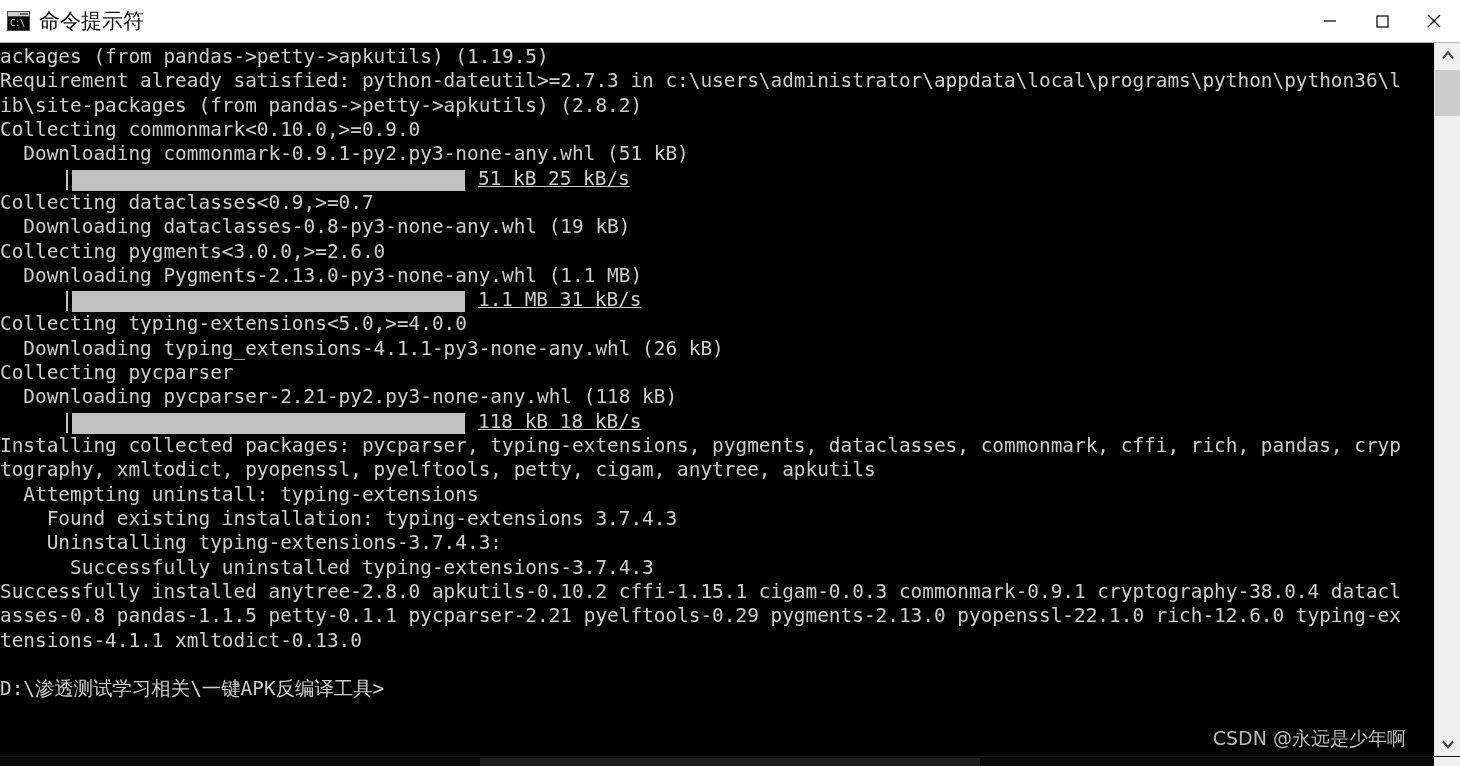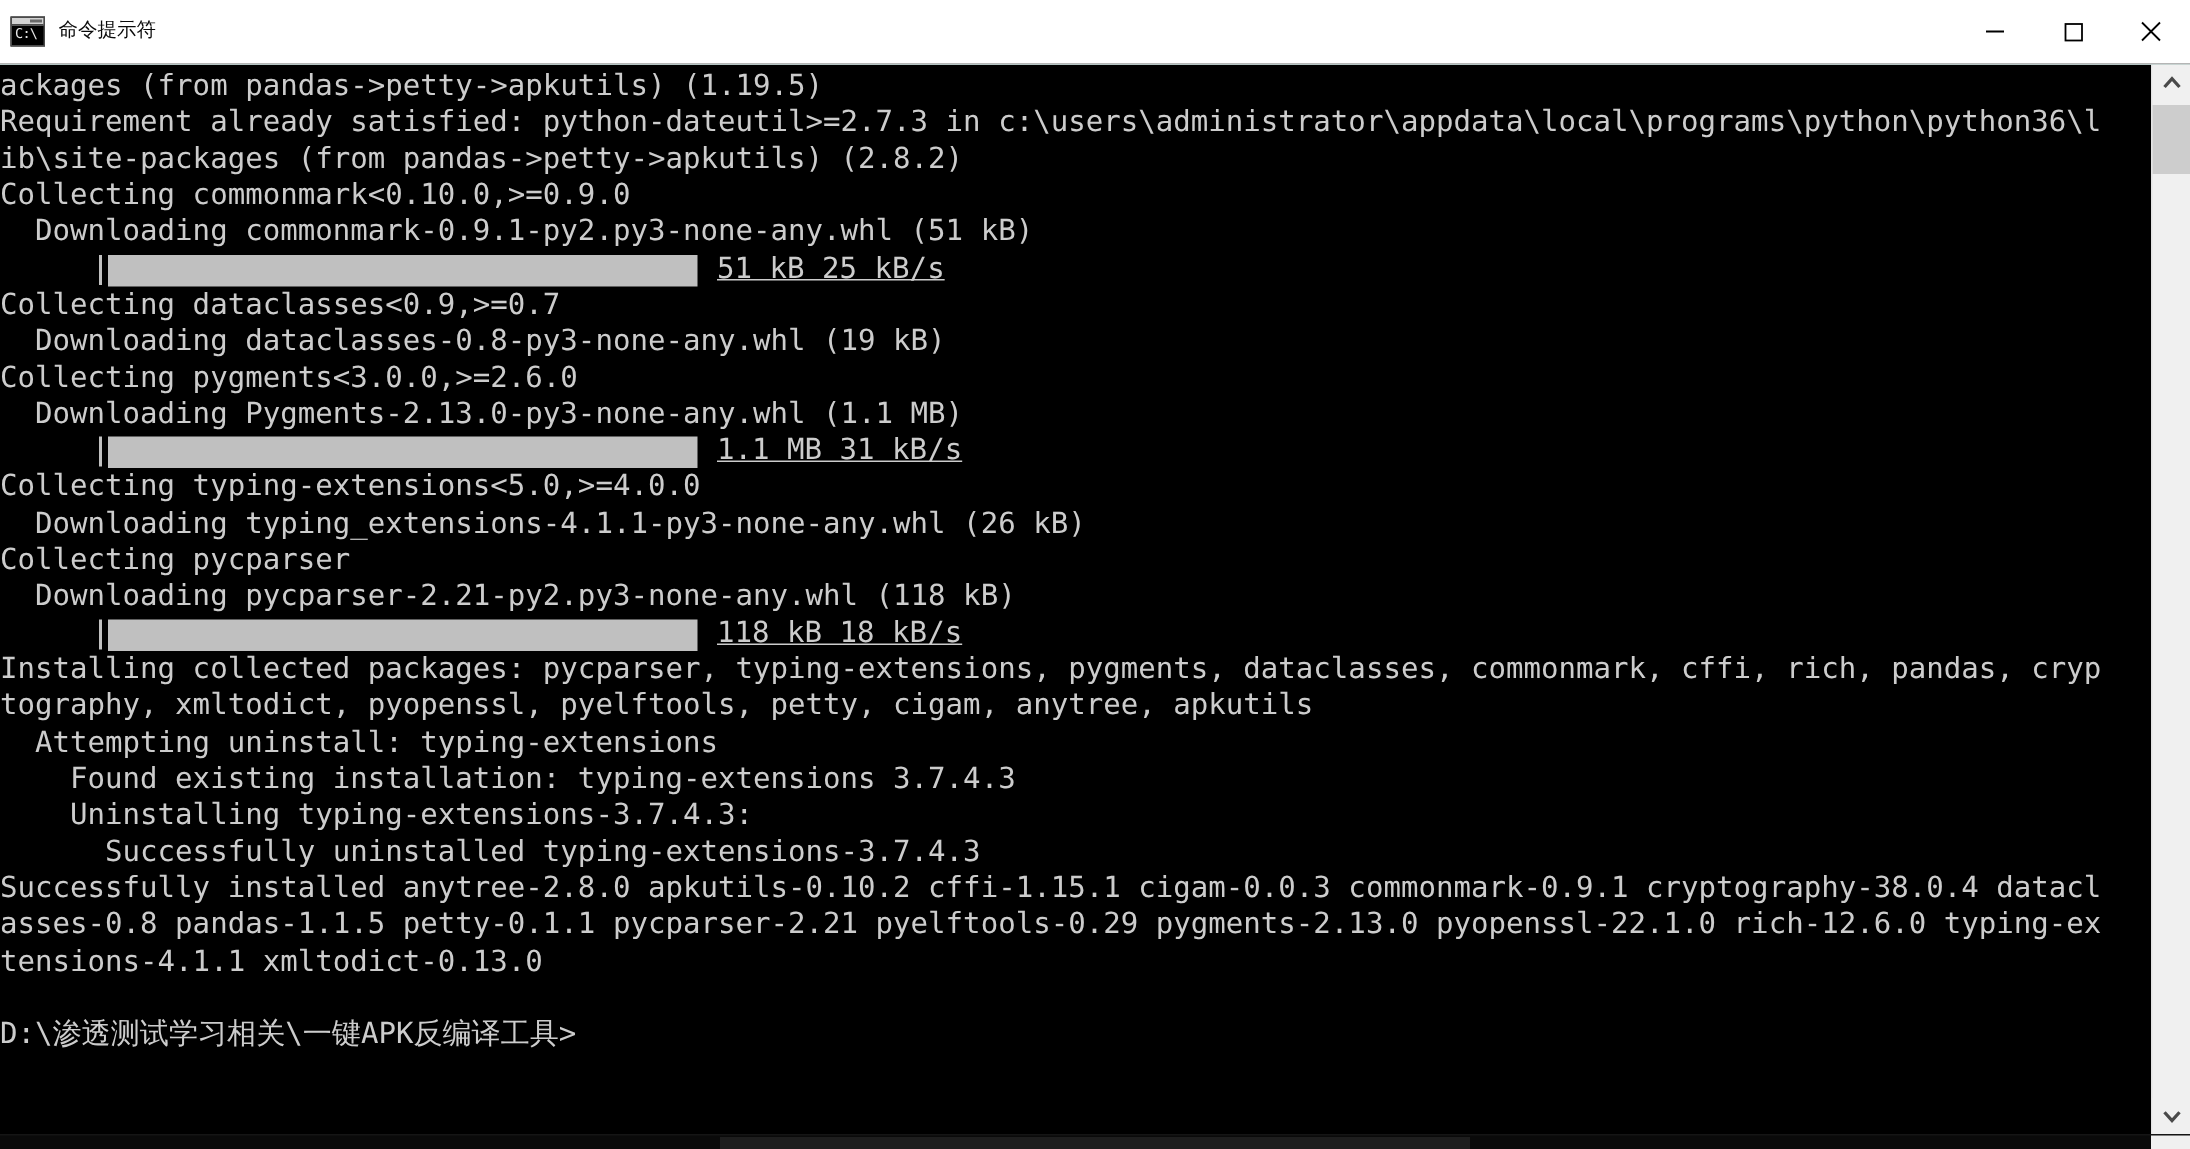--- a/index.html
+++ b/index.html
@@ -62,38 +62,38 @@
     position: absolute;
     left: 2px; top: 6px;
     color: #e8e8e8;
     font-size: 9px;
     line-height: 11px;
     font-family: "DejaVu Sans Mono", monospace;
     letter-spacing: -0.5px;
   }
   .title-text {
     font-family: "DejaVu Sans", sans-serif;
-    font-size: 13px;
+    font-size: 21px;
     color: #0a0a0a;
     white-space: nowrap;
     line-height: 20px;
   }
   .win-buttons { display: flex; flex: 0 0 auto; height: 43px; }
   .win-btn {
     width: 52px; height: 43px;
     display: flex; align-items: center; justify-content: center;
     background: transparent;
   }
   .win-btn svg { display: block; }
 
   
   .console-area {
     position: relative;
     flex: 1 1 auto;
-    background: #14b8a6;
+    background: #ef4444;
     display: flex;
     overflow: hidden;
   }
   .console {
     position: relative;
     flex: 1 1 auto;
     background: #000000;
     overflow: hidden;
     padding: 0;
   }
@@ -219,20 +219,21 @@
           <line x1="5" y1="5" x2="17" y2="17" stroke="#000" stroke-width="1.2"></line>
           <line x1="17" y1="5" x2="5" y2="17" stroke="#000" stroke-width="1.2"></line>
         </svg>
       </div>
     </div>
   </div>
 
   <div class="console-area">
     <div class="console">
       <div class="lines" id="console-lines"><div class="line">ackages (from pandas-&gt;petty-&gt;apkutils) (1.19.5)</div><div class="line">Requirement already satisfied: python-dateutil&gt;=2.7.3 in c:\users\administrator\appdata\local\programs\python\python36\l</div><div class="line">ib\site-packages (from pandas-&gt;petty-&gt;apkutils) (2.8.2)</div><div class="line">Collecting commonmark&lt;0.10.0,&gt;=0.9.0</div><div class="line">  Downloading commonmark-0.9.1-py2.py3-none-any.whl (51 kB)</div><div class="pbline"><div class="pb-tick"></div><div class="pb-fill" style="left: 72px; width: 393px; background: rgb(192, 192, 192);"></div><div class="pb-text" style="left: 478px;">51 kB 25 kB/s</div></div><div class="line">Collecting dataclasses&lt;0.9,&gt;=0.7</div><div class="line">  Downloading dataclasses-0.8-py3-none-any.whl (19 kB)</div><div class="line">Collecting pygments&lt;3.0.0,&gt;=2.6.0</div><div class="line">  Downloading Pygments-2.13.0-py3-none-any.whl (1.1 MB)</div><div class="pbline"><div class="pb-tick"></div><div class="pb-fill" style="left: 72px; width: 393px; background: rgb(192, 192, 192);"></div><div class="pb-text" style="left: 478px;">1.1 MB 31 kB/s</div></div><div class="line">Collecting typing-extensions&lt;5.0,&gt;=4.0.0</div><div class="line">  Downloading typing_extensions-4.1.1-py3-none-any.whl (26 kB)</div><div class="line">Collecting pycparser</div><div class="line">  Downloading pycparser-2.21-py2.py3-none-any.whl (118 kB)</div><div class="pbline"><div class="pb-tick"></div><div class="pb-fill" style="left: 72px; width: 393px; background: rgb(192, 192, 192);"></div><div class="pb-text" style="left: 478px;">118 kB 18 kB/s</div></div><div class="line">Installing collected packages: pycparser, typing-extensions, pygments, dataclasses, commonmark, cffi, rich, pandas, cryp</div><div class="line">tography, xmltodict, pyopenssl, pyelftools, petty, cigam, anytree, apkutils</div><div class="line">  Attempting uninstall: typing-extensions</div><div class="line">    Found existing installation: typing-extensions 3.7.4.3</div><div class="line">    Uninstalling typing-extensions-3.7.4.3:</div><div class="line">      Successfully uninstalled typing-extensions-3.7.4.3</div><div class="line">Successfully installed anytree-2.8.0 apkutils-0.10.2 cffi-1.15.1 cigam-0.0.3 commonmark-0.9.1 cryptography-38.0.4 datacl</div><div class="line">asses-0.8 pandas-1.1.5 petty-0.1.1 pycparser-2.21 pyelftools-0.29 pygments-2.13.0 pyopenssl-22.1.0 rich-12.6.0 typing-ex</div><div class="line">tensions-4.1.1 xmltodict-0.13.0</div><div class="line">&nbsp;</div><div class="line">D:\渗透测试学习相关\一键APK反编译工具&gt;</div></div>
+      <div class="watermark">CSDN @永远是少年啊</div>
     </div>
 
     <div class="vscroll">
       <div class="vs-arrow">
         <svg width="14" height="10" viewBox="0 0 14 10" aria-hidden="true">
           <polyline points="2,8 7,2.5 12,8" fill="none" stroke="#4a4a4a" stroke-width="2.2"></polyline>
         </svg>
       </div>
       <div class="vs-thumb"></div>
       <div class="vs-arrow bottom">

